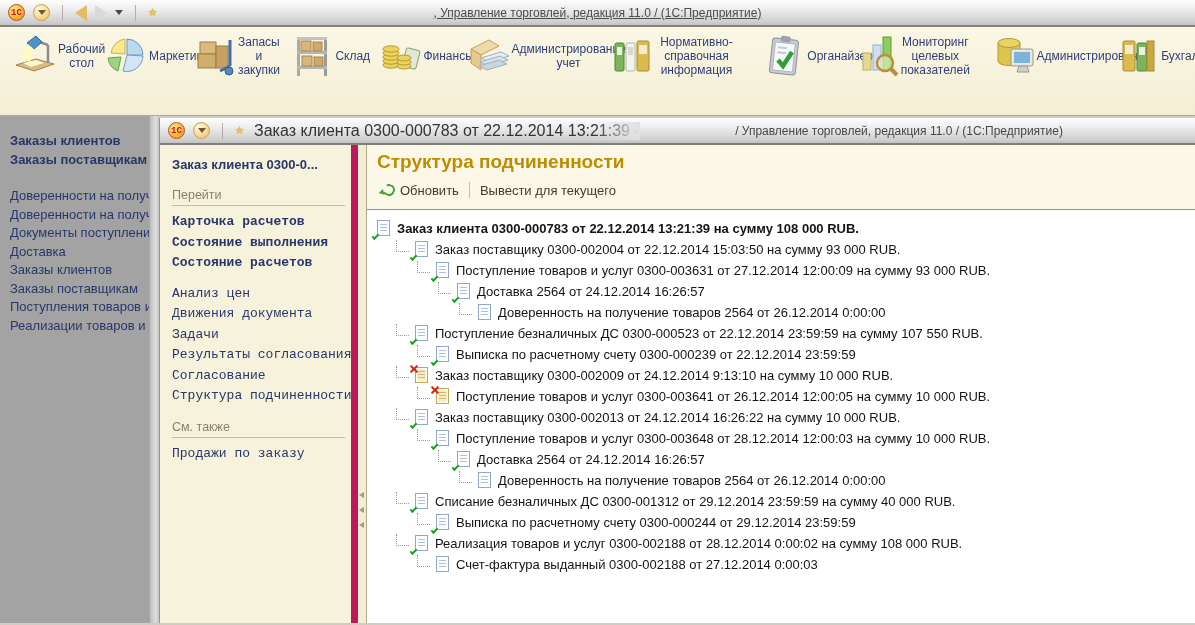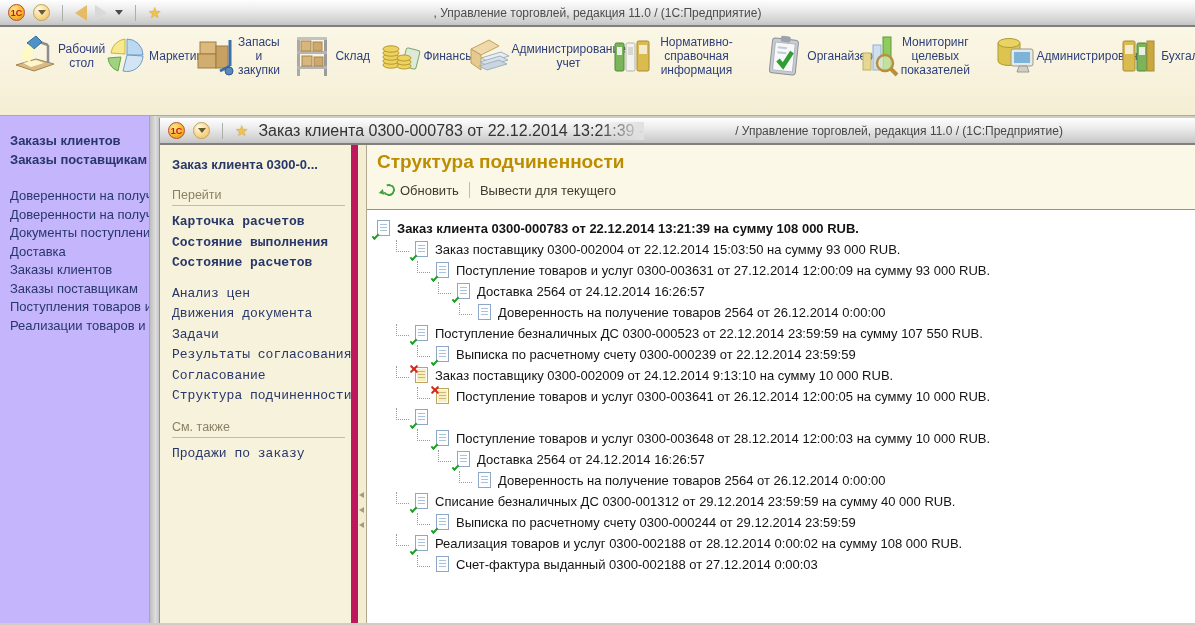--- a/index.html
+++ b/index.html
@@ -9,55 +9,55 @@
     font-family:"Liberation Sans", sans-serif;
     background:#cfcdc4;
   }
   
   .titlebar{
     height:27px; position:relative; flex:none;
     background:linear-gradient(#fefefe,#ececec 40%,#cdcdcd 90%,#c2c2c2);
     border-bottom:2px solid #83807a;
     display:flex; align-items:center; padding:0 8px;
   }
-  .tb-controls{ display:flex; align-items:center; gap:8px; }
+  .tb-controls{ display:flex; align-items:center; gap:8px;font-family:Liberation Mono, monospace; }
   .logo1c{
     width:17px;height:17px;border-radius:50%;flex:none;
     background:radial-gradient(circle at 35% 30%,#ffe68a,#f7b32a 60%,#e8891a);
     border:1px solid #c34a26;color:#c41818;font-weight:bold;font-size:9px;
     display:flex;align-items:center;justify-content:center;
   }
   .roundbtn{
     width:17px;height:17px;border-radius:50%;flex:none;
     background:radial-gradient(circle at 35% 30%,#fffbe9,#f6d891 55%,#edbf5e);
     border:1px solid #c2a358;display:flex;align-items:center;justify-content:center;cursor:pointer;
   }
   .chevdown{width:0;height:0;border-left:4px solid transparent;border-right:4px solid transparent;border-top:5px solid #6b5a2e;}
   .vsep{width:1px;height:16px;background:#aeaeae;margin:0 4px;}
   .navback{width:0;height:0;border-top:8px solid transparent;border-bottom:8px solid transparent;border-right:12px solid #e6bb67;cursor:pointer;}
   .navfwd{width:0;height:0;border-top:8px solid transparent;border-bottom:8px solid transparent;border-left:12px solid #d9d9d9;cursor:pointer;}
   .minichev{width:0;height:0;border-left:4px solid transparent;border-right:4px solid transparent;border-top:5px solid #4a4a4a;cursor:pointer;}
   .star{font-size:15px;color:#f2c24e;text-shadow:0 0 1px #a9842e;cursor:pointer;line-height:1;}
   .main-title-text{
     position:absolute;left:0;right:0;text-align:center;
-    font-size:12px;color:#4c4c4c;pointer-events:none;
+    font-size:12px;color:#4c4c4c;pointer-events:none;text-decoration:underline;
   }
   
   .ribbon{
     height:89px;background:linear-gradient(#fbf7e6,#f4eed4);
     border-bottom:1px solid #b3ab8e;
     display:flex;align-items:flex-start;padding:3px 6px 0 12px;gap:22px;
   }
   .rb-item{display:flex;align-items:center;cursor:pointer;min-width:66px;max-width:160px;}
   .rb-ico{height:52px;display:flex;align-items:center;justify-content:center;}
   .rb-label{font-size:12px;color:#2e3f7a;text-align:center;line-height:1.18;white-space:pre-line;}
   
   .mainarea{display:flex;height:507px;}
   .sidebar{
-    width:150px;flex:none;background:#c4b5fd;border-right:1px solid #b0a98f;
+    width:150px;flex:none;background:#a3a3a3;border-right:1px solid #b0a98f;
     padding:16px 0 0 0;overflow:hidden;
   }
   .sb-item{
     font-size:13px;color:#28376a;padding:2px 4px 2px 10px;
     white-space:nowrap;overflow:hidden;cursor:pointer;line-height:14.5px;
   }
   .sb-item.bold{font-weight:bold;}
   .sb-group-gap{height:18px;}
   .wingap{width:9px;flex:none;background:linear-gradient(to right,#bdbdbd,#dedede 60%,#c6c6c6);}
   
@@ -507,20 +507,21 @@
                 <span class="ttext">Поступление товаров и услуг 0300-003641 от 26.12.2014 12:00:05 на сумму 10 000 RUB.</span>
               </div>
 
               <div class="trow lv1">
                 <span class="elbow"></span>
                 <span class="ico doc-check">
                   <span class="sheet"></span>
                   <span class="mk1"></span>
                   <span class="mk2"></span>
                 </span>
+                <span class="ttext">Заказ поставщику 0300-002013 от 24.12.2014 16:26:22 на сумму 10 000 RUB.</span>
               </div>
 
               <div class="trow lv2">
                 <span class="elbow"></span>
                 <span class="ico doc-check">
                   <span class="sheet"></span>
                   <span class="mk1"></span>
                   <span class="mk2"></span>
                 </span>
                 <span class="ttext">Поступление товаров и услуг 0300-003648 от 28.12.2014 12:00:03 на сумму 10 000 RUB.</span>

